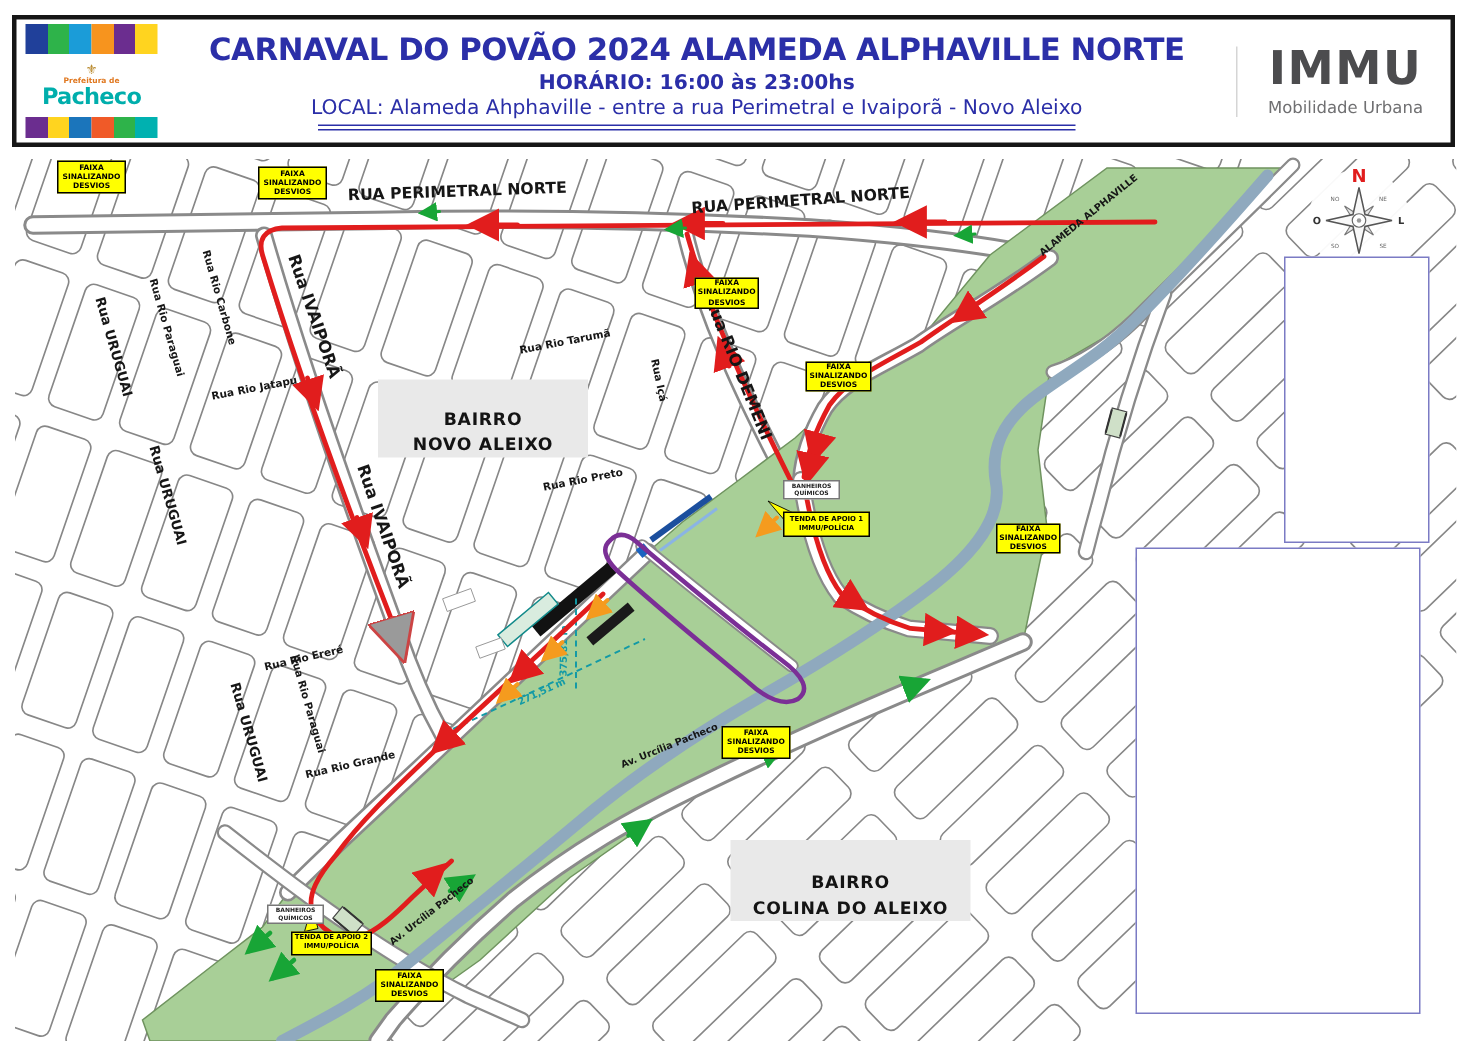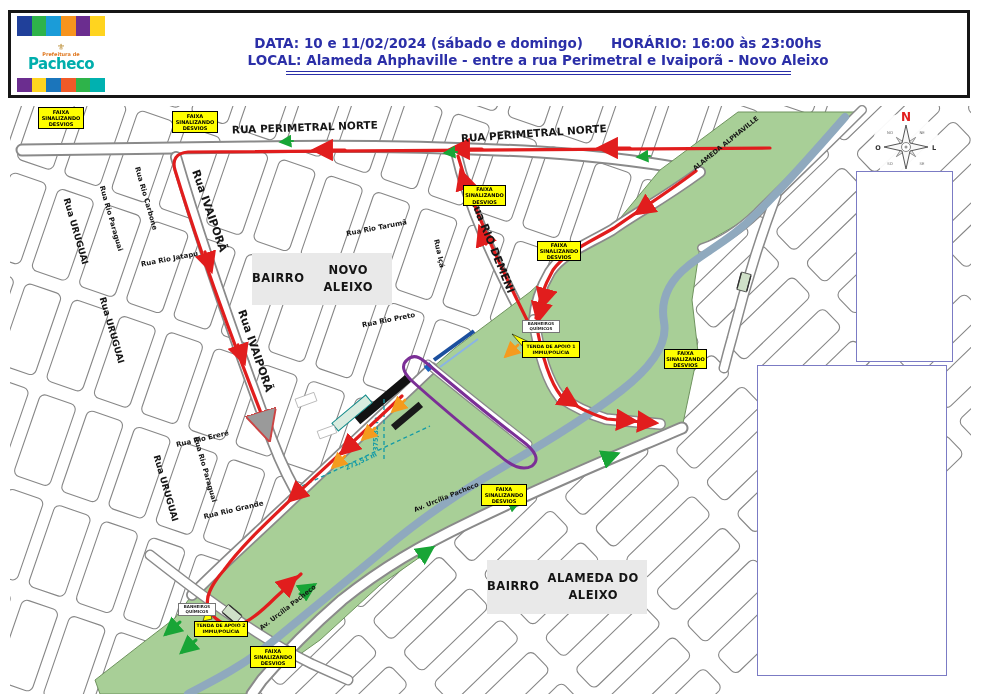--- a/index.html
+++ b/index.html
@@ -11,40 +11,40 @@
   #manaus-logo{width:88px;height:76px;display:flex;flex-direction:column;flex:none;}
   .mosaic{display:flex;height:20px;}
   .mosaic div{flex:1;}
   #manaus-mid{flex:1;display:flex;flex-direction:column;align-items:center;justify-content:center;line-height:1;}
   #manaus-pre{font-size:5px;color:#e07820;font-weight:bold;}
   #manaus-name{font-size:15px;color:#00aeac;font-weight:bold;letter-spacing:-.5px;}
   #crest{font-size:9px;color:#b98a2f;line-height:1;}
   #header-center{flex:1;text-align:center;color:#2b2fa8;}
   #title{font-size:20.5px;font-weight:bold;letter-spacing:-.3px;white-space:nowrap;}
   #line2{font-size:13.5px;font-weight:bold;margin-top:2px;display:flex;justify-content:center;gap:28px;white-space:nowrap;}
-  #line3{font-size:13.5px;font-weight:bold;margin-top:1px;white-space:nowrap;}
+  #line3{font-size:13.5px;font-weight:normal;margin-top:1px;white-space:nowrap;}
   #underline{width:505px;height:0;border-bottom:4px double #2b2fa8;margin:3px auto 0;}
   #immu-logo{width:128px;flex:none;text-align:center;padding-left:8px;border-left:1px solid #d5d5d5;}
   #immu-name{font-size:31px;font-weight:800;color:#4c4c4e;letter-spacing:1px;line-height:1;}
   #immu-sub{font-size:11px;color:#707072;margin-top:3px;}
   
   #map{position:absolute;left:0;top:100px;width:981px;height:594px;}
   #mapsvg{position:absolute;left:0;top:-100px;width:981px;height:694px;}
   .blk{fill:#fff;stroke:#878787;stroke-width:1.1;}
   .rc{stroke:#8a8a8a;fill:none;stroke-linecap:round;}
   .ri{stroke:#ffffff;fill:none;stroke-linecap:round;}
   .street-label{fill:#161616;font-weight:bold;}
   .ov{position:absolute;box-sizing:border-box;z-index:5;}
   .faixa{background:#ffff00;border:1px solid #000;width:46px;height:22px;display:flex;flex-direction:column;
          align-items:center;justify-content:center;text-align:center;font-size:5px;font-weight:bold;line-height:1.25;color:#000;}
   .tenda{background:#ffff00;border:1px solid #000;display:flex;flex-direction:column;align-items:center;
          justify-content:center;text-align:center;font-size:4.6px;font-weight:bold;line-height:1.3;color:#000;}
   .wc{background:#fff;border:0.5px solid #777;display:flex;flex-direction:column;align-items:center;
       justify-content:center;text-align:center;font-size:4px;font-weight:bold;line-height:1.2;color:#222;}
-  .bairro{background:#e9e9e9;display:flex;flex-direction:row;align-items:center;justify-content:flex-end;
+  .bairro{background:#e9e9e9;display:flex;flex-direction:column;align-items:center;justify-content:flex-end;
           text-align:center;font-size:11.5px;font-weight:bold;letter-spacing:.5px;color:#141414;line-height:1.5;}
   .legendbox{background:#fff;border:1.6px solid #7b7bc4;}
 </style>
 </head>
 <body>
 
 <div id="page">
 
   <div id="header">
     <div id="manaus-logo">
@@ -64,26 +64,30 @@
       <div class="mosaic" style="height:14px">
         <div style="background:#6b2d8f"></div>
           <div style="background:#ffd41f"></div>
         <div style="background:#1b75bb"></div>
           <div style="background:#f05a28"></div>
         <div style="background:#2eb34a"></div>
           <div style="background:#00b1b0"></div>
       </div>
     </div>
     <div id="header-center">
+      <div id="title">CARNAVAL DO POVÃO 2024 ALAMEDA ALPHAVILLE NORTE</div>
       <div id="line2">
-        <span>DATA: 10 e 11/02/2024 (sábado e domingo)</span>
         <span>HORÁRIO: 16:00 às 23:00hs</span>
       </div>
       <div id="line3">LOCAL: Alameda Ahphaville - entre a rua Perimetral e Ivaiporã - Novo Aleixo</div>
       <div id="underline"></div>
+    </div>
+    <div id="immu-logo">
+      <div id="immu-name">IMMU</div>
+      <div id="immu-sub">Mobilidade Urbana</div>
     </div>
   </div>
 
   <div id="map">
     <svg id="mapsvg" viewBox="0 0 981 694">
       <defs>
         <clipPath id="clipL">
             <polygon points="10,106 862,106 140,694 10,694"></polygon>
           </clipPath>
         <clipPath id="clipR">
@@ -992,19 +996,19 @@
     <span>BANHEIROS</span>
     <span>QUÍMICOS</span>
   </div>
 
   <div class="ov bairro" style="left:252px;top:253px;width:140px;height:52px">
     <span>BAIRRO</span>
     <span>NOVO ALEIXO</span>
   </div>
   <div class="ov bairro" style="left:487px;top:560px;width:160px;height:54px">
     <span>BAIRRO</span>
-    <span>ALAMEDA DO ALEIXO</span>
+    <span>COLINA DO ALEIXO</span>
   </div>
 
   <div class="ov legendbox" style="left:856px;top:171px;width:97px;height:191px"></div>
   <div class="ov legendbox" style="left:757px;top:365px;width:190px;height:311px"></div>
 
 </div>
 
 </body></html>

